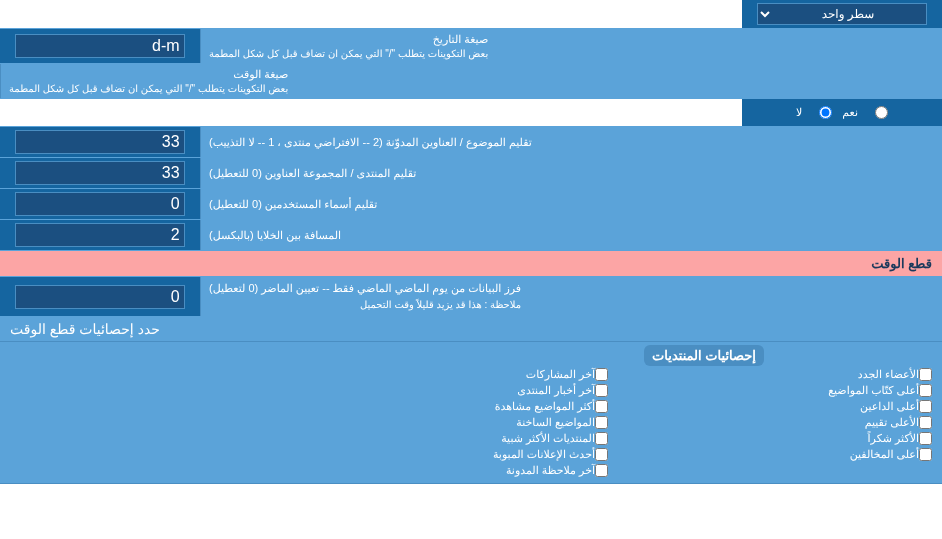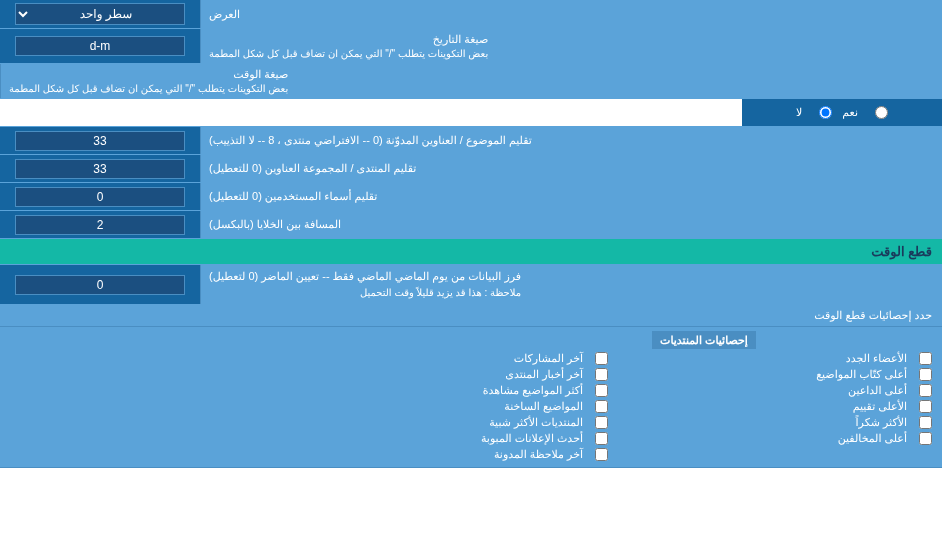--- a/index.html
+++ b/index.html
@@ -38,63 +38,63 @@
       min-width: 200px;
       display: flex;
       align-items: center;
       justify-content: center;
       padding: 3px 6px;
     }
     .input-cell input[type="text"] {
       background: #1b4f80;
       border: 1px solid #4a8ec2;
       color: #fff;
+      text-align: right;
+      width: 90%;
+      padding: 2px 4px;
+      font-size: 16px;
+      direction: ltr;
+    }
+    .select-cell {
+      background: #1565a0;
+      width: 200px;
+      min-width: 200px;
+      display: flex;
+      align-items: center;
+      justify-content: center;
+      padding: 3px 6px;
+    }
+    .select-cell select {
+      background: #1b4f80;
+      border: 1px solid #4a8ec2;
+      color: #fff;
       text-align: center;
       width: 90%;
       padding: 2px 4px;
       font-size: 12px;
-      direction: ltr;
-    }
-    .select-cell {
-      background: #1565a0;
-      width: 200px;
-      min-width: 200px;
-      display: flex;
-      align-items: center;
-      justify-content: center;
-      padding: 3px 6px;
-    }
-    .select-cell select {
-      background: #1b4f80;
-      border: 1px solid #4a8ec2;
-      color: #fff;
-      text-align: center;
-      width: 90%;
-      padding: 2px 4px;
-      font-size: 12px;
     }
     .radio-cell {
       background: #1565a0;
       width: 200px;
       min-width: 200px;
       display: flex;
       align-items: center;
       justify-content: center;
       gap: 10px;
       padding: 3px 6px;
     }
     .radio-cell label {
       color: #fff;
       font-size: 11px;
       display: flex;
       align-items: center;
       gap: 17px;
     }
     .section-header {
-      background: #14b8a6;
+      background: #fca5a5;
       color: #1a3a5c;
       padding: 5px 10px;
       font-weight: bold;
       font-size: 13px;
       border-bottom: 1px solid #5ba3d9;
       text-align: right;
     }
     .checkboxes-section {
       background: #5ba3d9;
       padding: 6px 10px;
@@ -110,53 +110,51 @@
       display: flex;
       flex-direction: column;
       gap: 3px;
     }
     .checkboxes-col.left { align-items: flex-start; padding-left: 10px; }
     .checkboxes-col.middle { align-items: flex-start; padding-right: 20px; }
     .checkboxes-col.right { align-items: flex-end; padding-right: 10px; }
     .cb-item {
       display: flex;
       align-items: center;
-      gap: 12px;
+      gap: 0;
       color: #fff;
       font-size: 11px;
       direction: rtl;
     }
     .cb-item input[type="checkbox"] {
       width: 13px;
       height: 13px;
     }
     .limit-row {
       background: #5ba3d9;
       padding: 4px 10px;
       color: #fff;
-      font-size: 11px;
-      text-align: right;
+      font-size: 14px;
+      text-align: left;
       border-bottom: 1px solid #4a8ec2;
     }
     .col-header {
       background: #4a8ec2;
       color: #fff;
       padding: 3px 8px;
-      font-size: 11px;
+      font-size: 13px;
       font-weight: bold;
       text-align: center;
+      border-radius: 6px;
     }
   </style>
 </head>
 <body>
 
 <div class="row">
-  <div class="label-cell">
-    <span>العرض</span>
-  </div>
   <div class="select-cell">
     <select>
       <option>سطر واحد</option>
       <option>عدة أسطر</option>
     </select>
   </div>
 </div>
 
 <div class="row">
   <div class="label-cell">
@@ -187,21 +185,21 @@
     </label>
     <label>
       <input type="radio" name="bold" checked="" style="">
       <span>لا</span>
     </label>
   </div>
 </div>
 
 <div class="row">
   <div class="label-cell">
-    <span>تقليم الموضوع / العناوين المدوّنة (0 -- الافتراضي منتدى ، 8 -- لا التذييب)</span>
+    <span>تقليم الموضوع / العناوين المدوّنة (2 -- الافتراضي منتدى ، 1 -- لا التذييب)</span>
   </div>
   <div class="input-cell">
     <input type="text" value="33" style="">
   </div>
 </div>
 
 <div class="row">
   <div class="label-cell">
     <span>تقليم المنتدى / المجموعة العناوين (0 للتعطيل)</span>
   </div>

